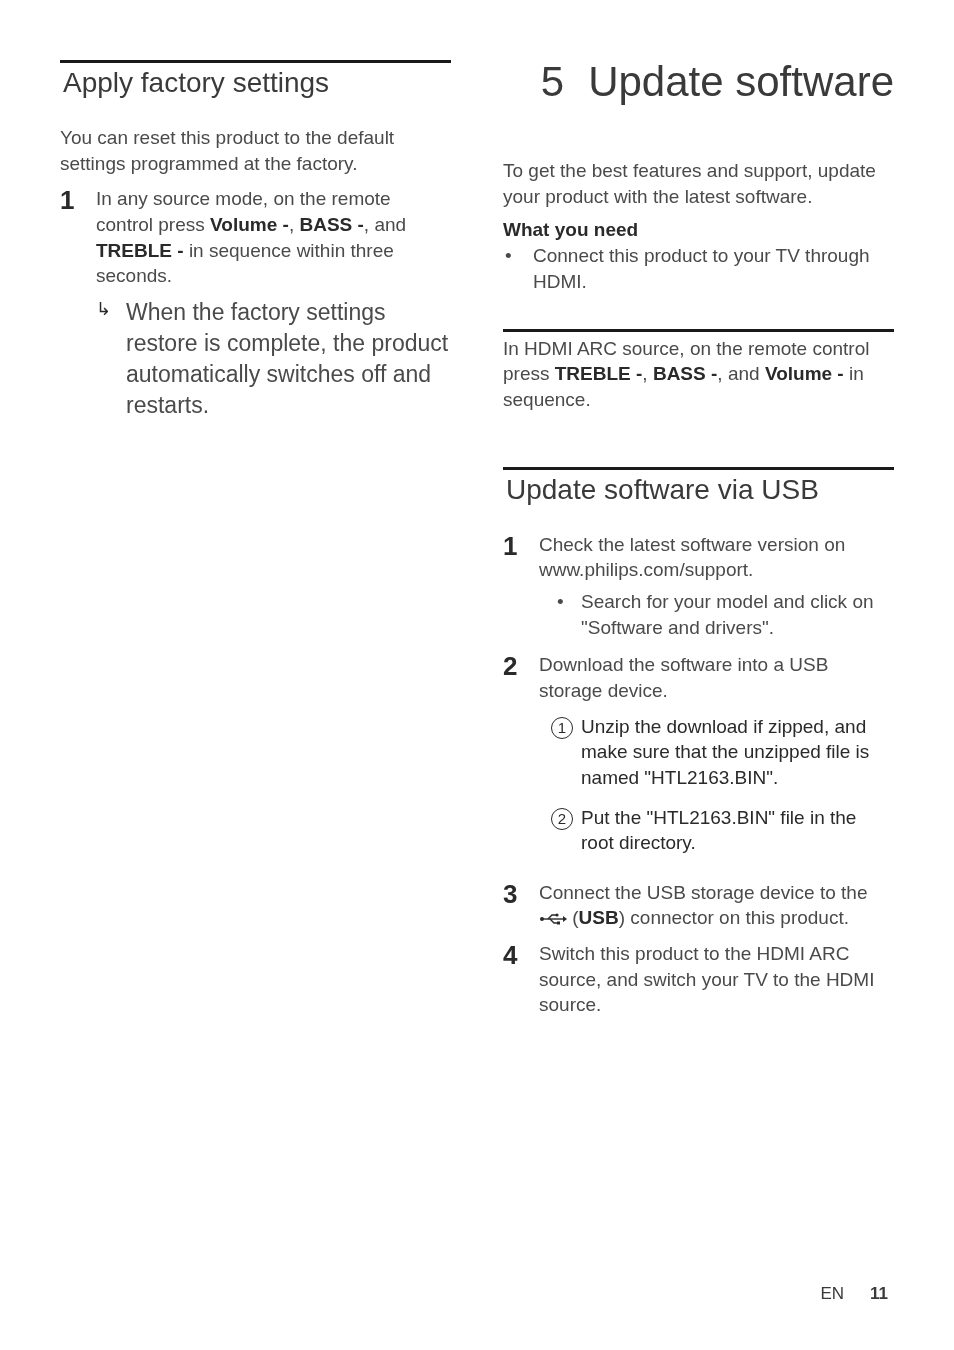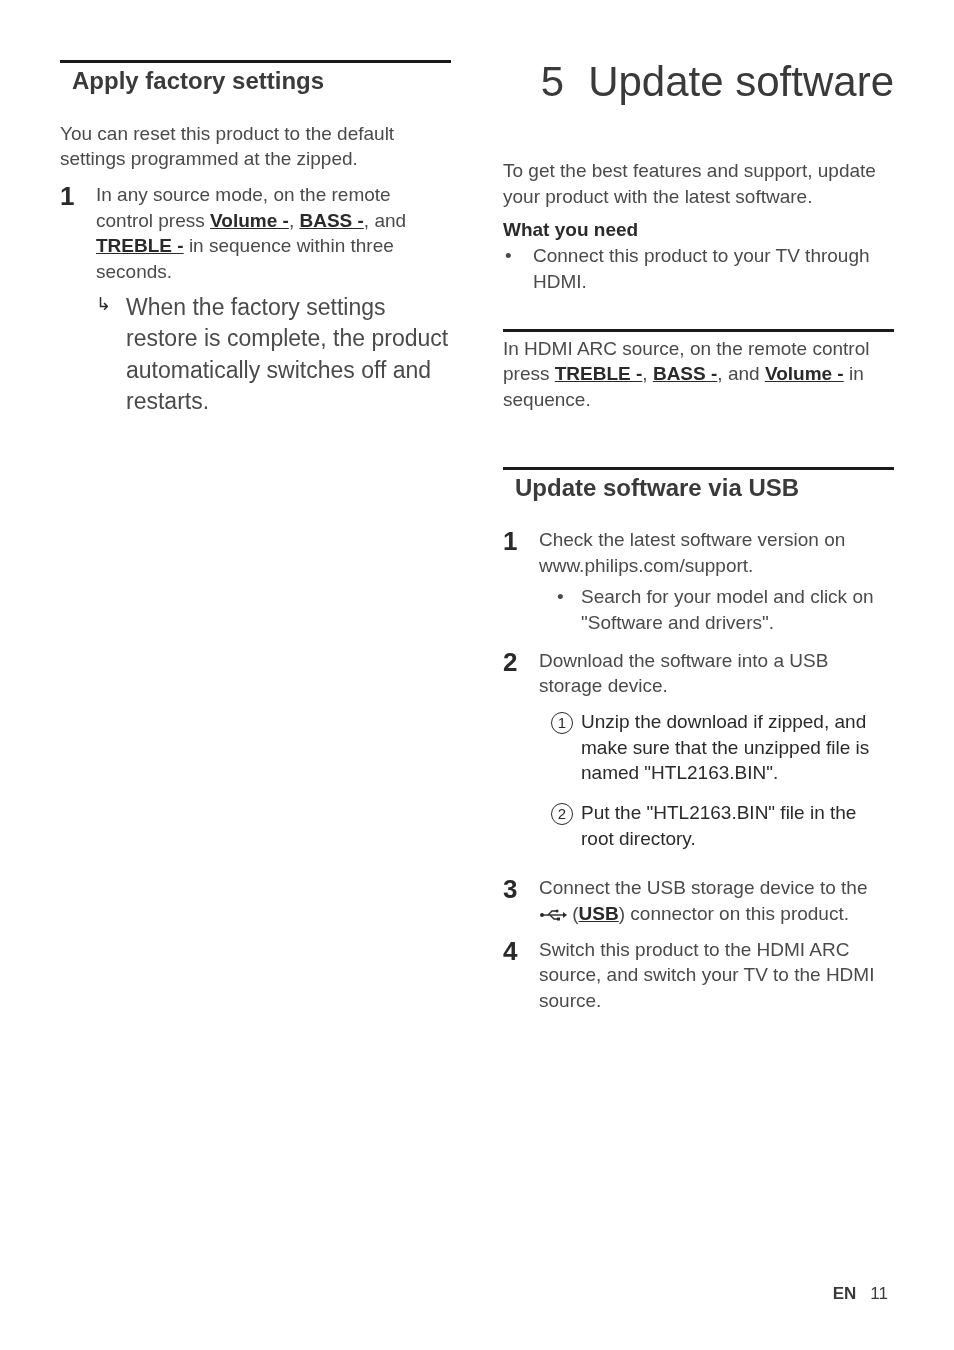--- a/index.html
+++ b/index.html
@@ -31,34 +31,34 @@
     margin: 0 0 54px 0;
     line-height: 1.05;
     color: #3a3a3a;
     text-align: right;
   }
   .chapnum {
     display: inline-block;
     margin-right: 24px;
   }
   h2.section {
-    font-size: 24px;
-    font-weight: 700;
-    margin: 0 0 26px 12px;
+    font-size: 28px;
+    font-weight: 400;
+    margin: 0 0 26px 3px;
     line-height: 1.15;
     color: #3a3a3a;
   }
   .rule-heavy { border-top: 3px solid #1a1a1a; margin: 0 0 4px 0; }
   p.body {
     font-size: 19px;
     line-height: 1.35;
     margin: 0 0 10px 0;
     color: #4a4a4a;
   }
-  .bold { font-weight: 600; color: #2a2a2a; text-decoration: underline; }
+  .bold { font-weight: 600; color: #2a2a2a; }
   .step-list { margin: 0; padding: 0; list-style: none; }
   .step-item {
     display: flex;
     margin: 0 0 10px 0;
   }
   .step-num {
     flex: 0 0 36px;
     font-size: 26px;
     font-weight: 600;
     color: #2a2a2a;
@@ -151,33 +151,33 @@
     width: 28px;
     height: 14px;
   }
   .footer {
     position: absolute;
     bottom: 46px;
     right: 66px;
     font-size: 17px;
     color: #3a3a3a;
   }
-  .footer .lang { font-weight: 700; margin-right: 14px; }
-  .footer .pnum { font-weight: 400; }
+  .footer .lang { font-weight: 400; margin-right: 26px; }
+  .footer .pnum { font-weight: 700; }
 </style>
 </head>
 <body>
 
 <div class="page">
   <div class="columns">
 
     <div class="col">
       <div class="rule-heavy"></div>
       <h2 class="section">Apply factory settings</h2>
-      <p class="body">You can reset this product to the default settings programmed at the zipped.</p>
+      <p class="body">You can reset this product to the default settings programmed at the factory.</p>
 
       <ol class="step-list">
         <li class="step-item">
           <div class="step-num">1</div>
           <div class="step-body">
             <span>In any source mode, on the remote control press </span><span class="bold">Volume -</span><span>, </span><span class="bold">BASS -</span><span>, and </span><span class="bold">TREBLE -</span><span> in sequence within three seconds.</span>
             <div class="sub-arrow">
               <div class="sub-arrow-mark">↳</div>
               <div class="sub-arrow-text">When the factory settings restore is complete, the product automatically switches off and restarts.</div>
             </div>

